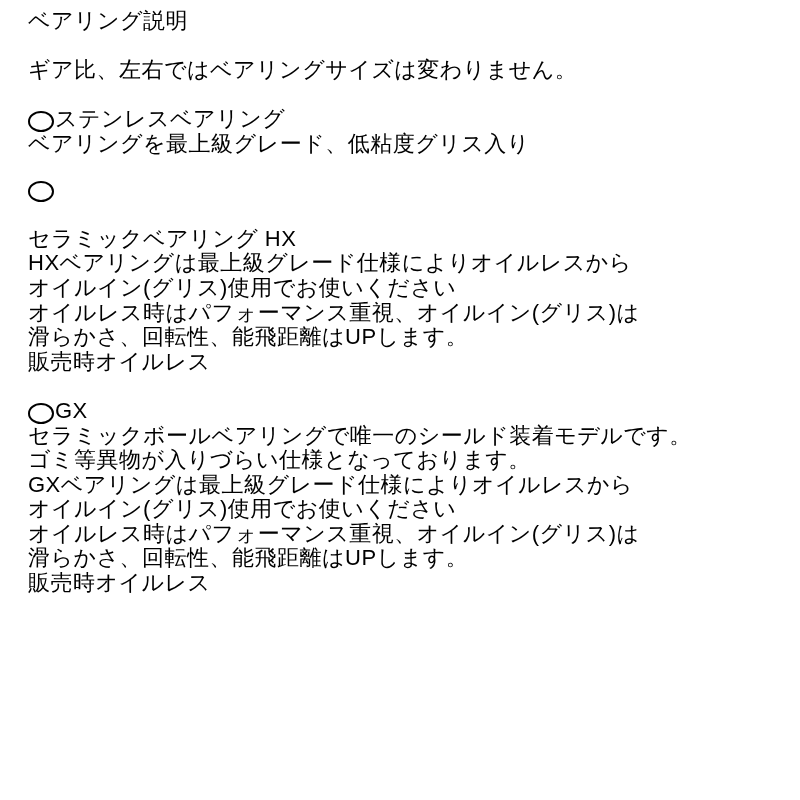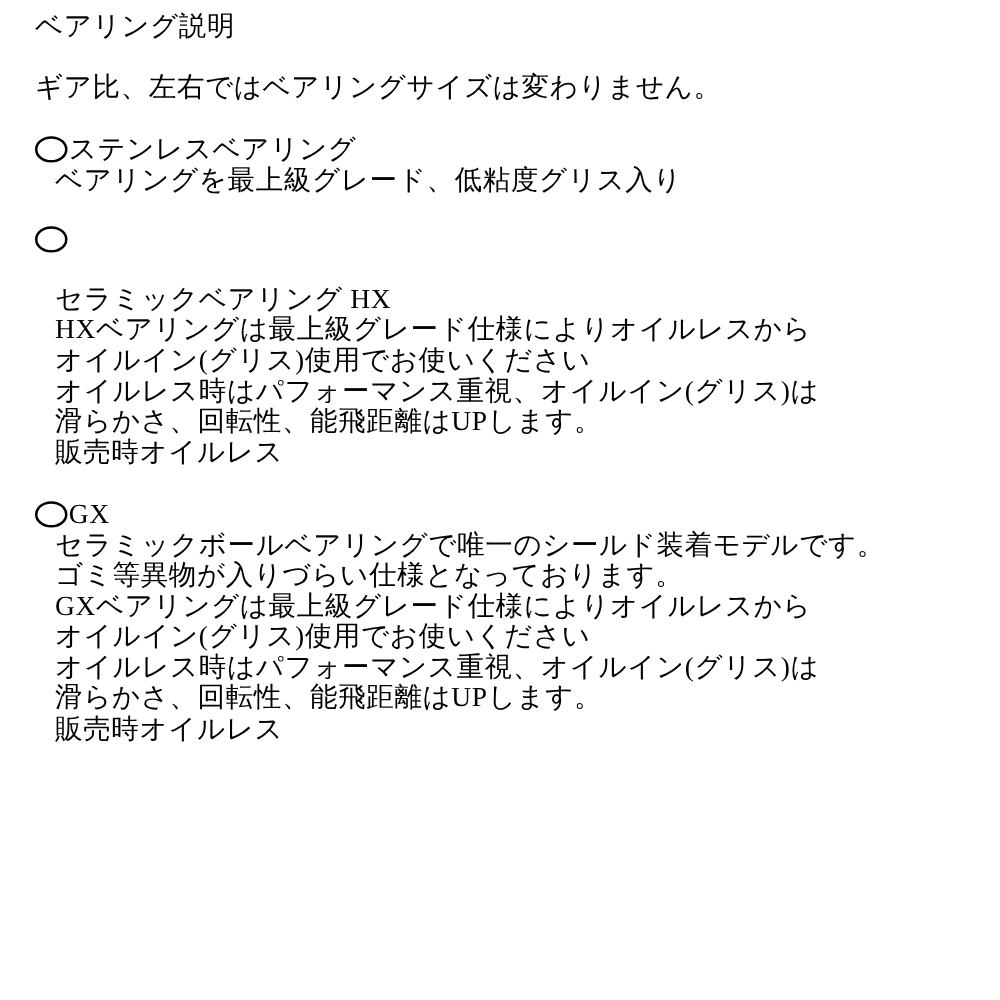--- a/index.html
+++ b/index.html
@@ -18,39 +18,37 @@
     overflow: hidden;
   }
   .doc {
     padding: 9px 4px 0 28px;
   }
   .line {
     white-space: nowrap;
   }
   .block {
     margin-top: 24.6px;
-    font-family: Liberation Serif, serif;
   }
   .heading {
     display: flex;
-    align-items: center;
+    align-items: flex-end;
     white-space: nowrap;
   }
   .bullet {
     box-sizing: border-box;
     width: 26px;
     height: 21px;
     border: 2px solid #000000;
     border-radius: 50%;
     background: transparent;
     flex: 0 0 auto;
     margin-right: 1px;
   }
   .sec-body {
-    margin-left: 16px;
   }
 </style>
 </head>
 <body>
 
 <div class="doc">
   <div class="line">ベアリング説明</div>
   <div class="line block">ギア比、左右ではベアリングサイズは変わりません。</div>
   <div id="sections">
   <section class="block">

